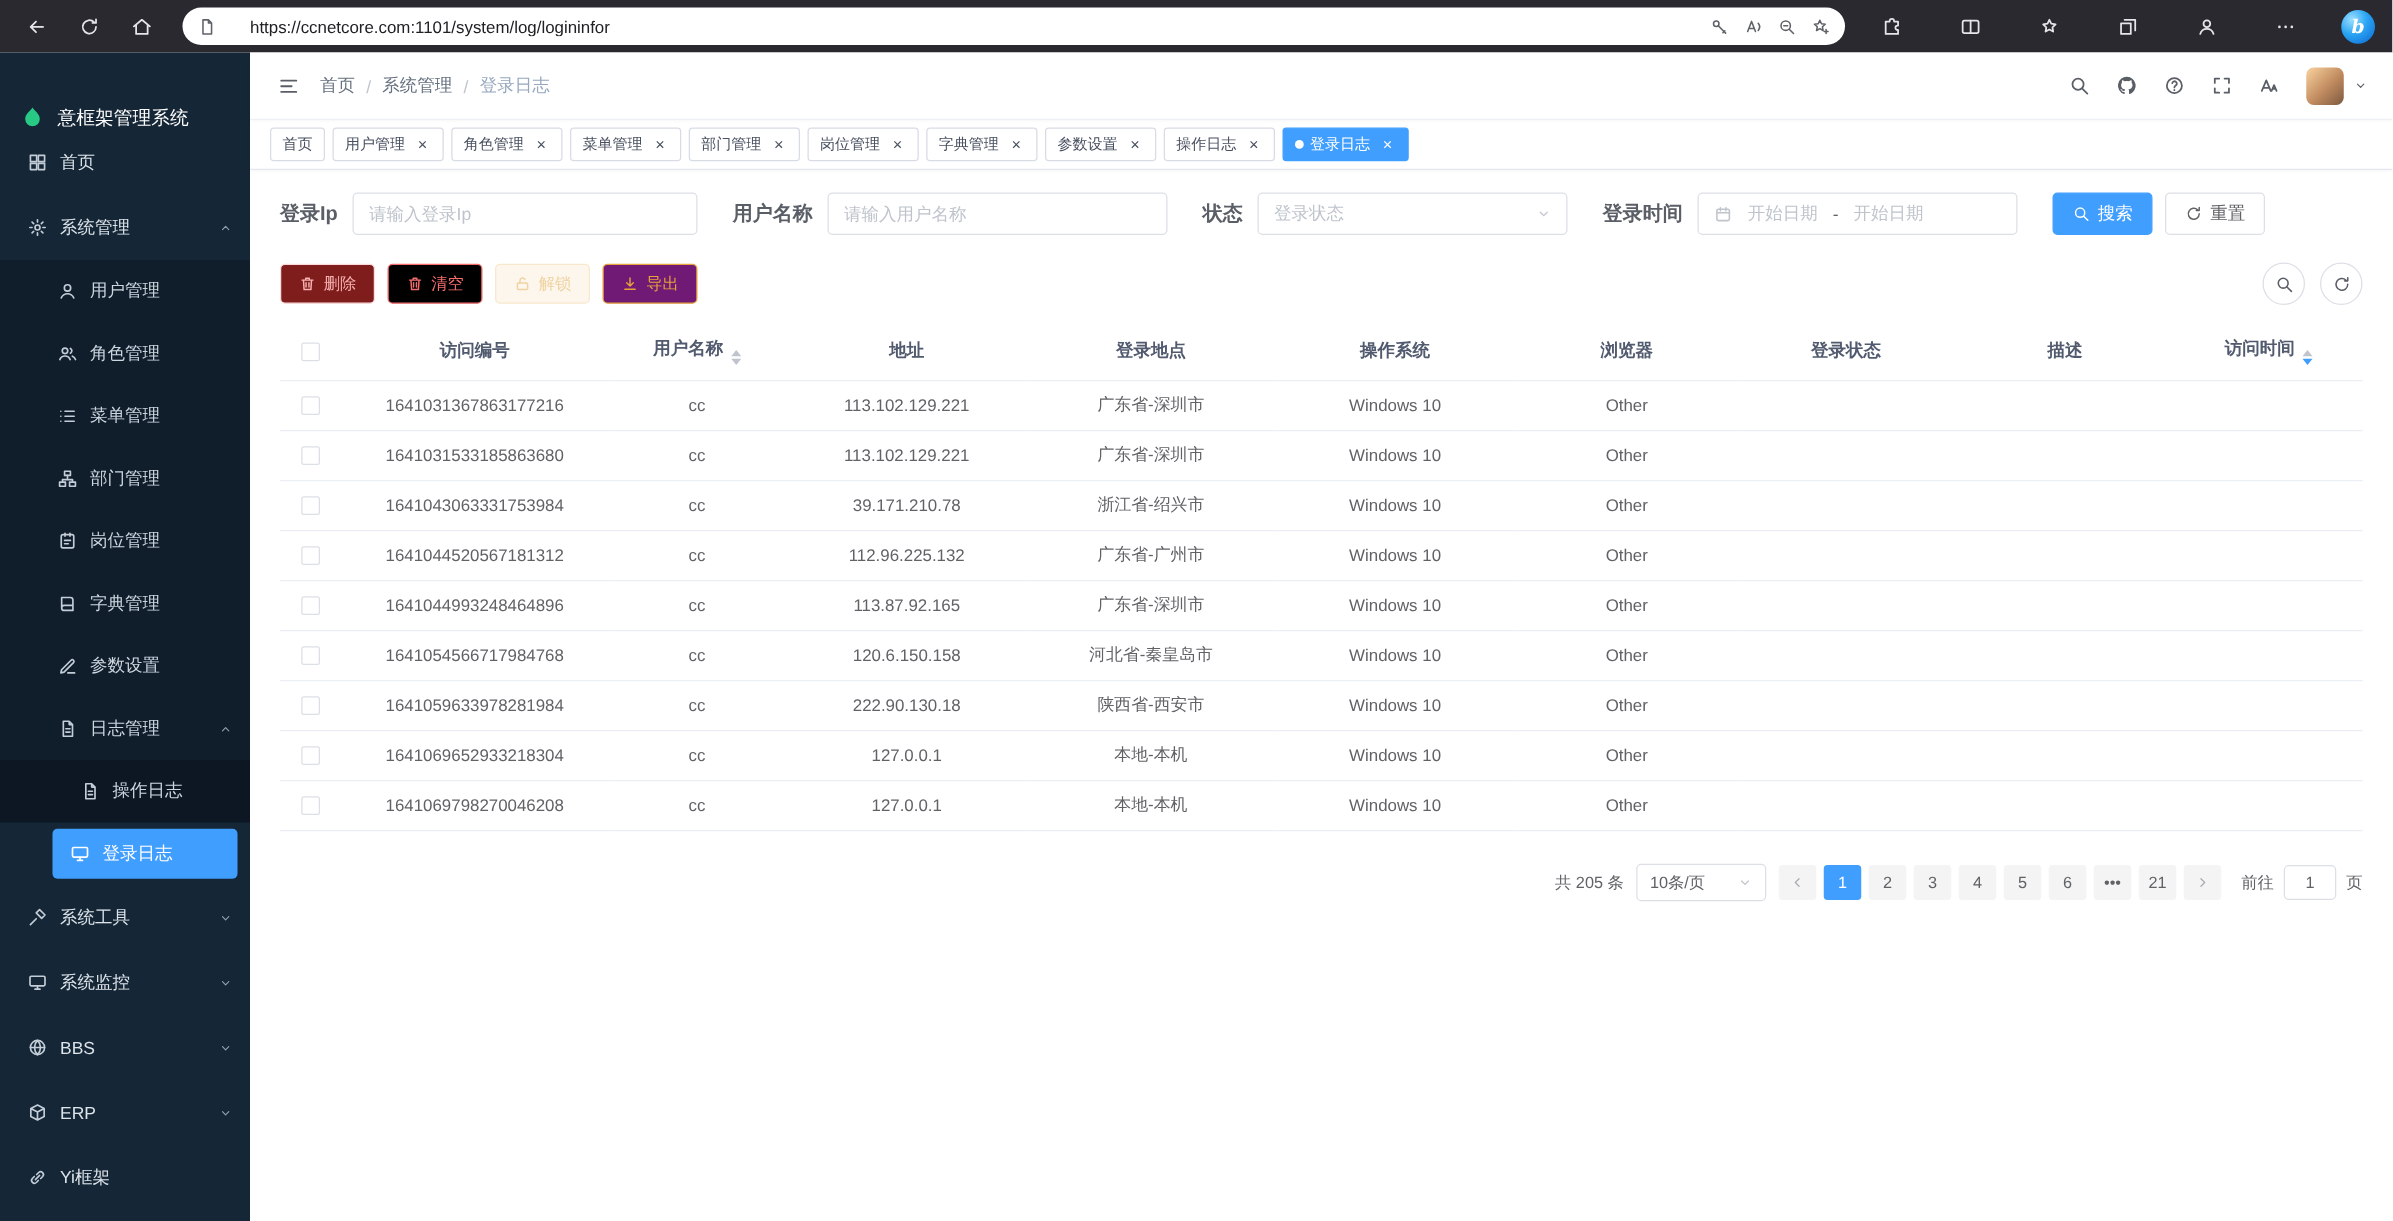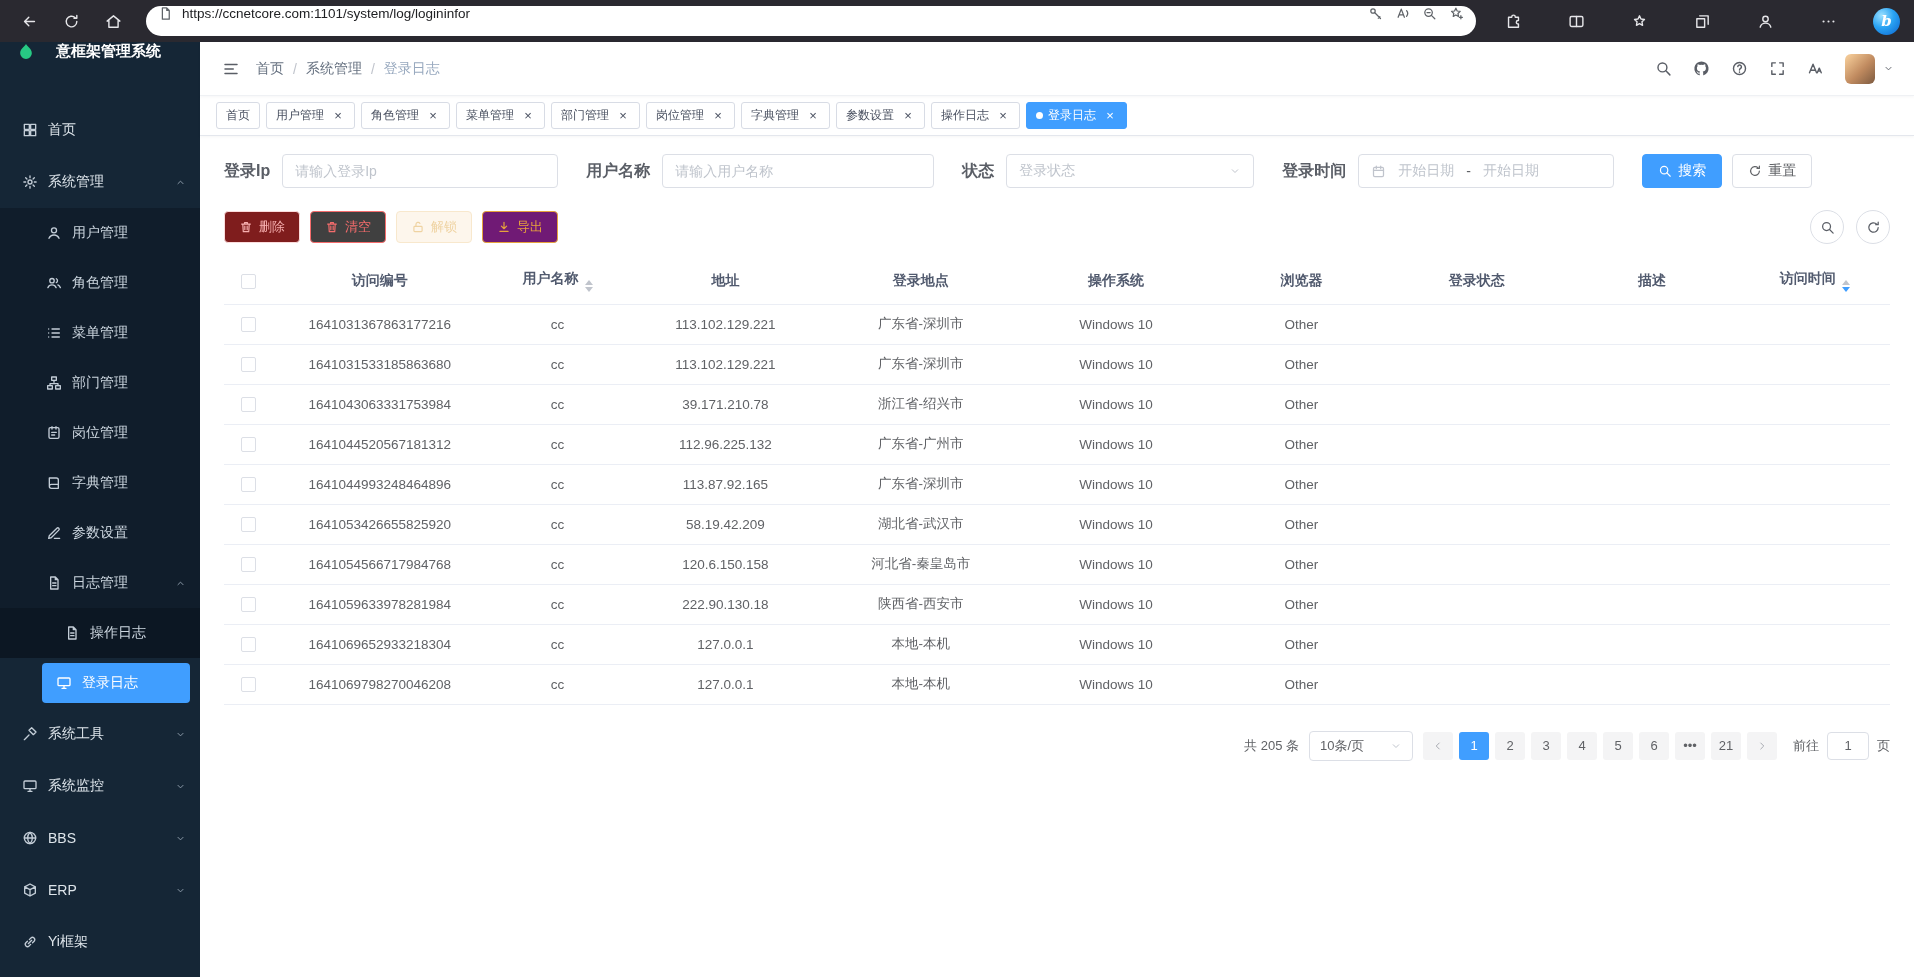--- a/index.html
+++ b/index.html
@@ -13,33 +13,33 @@
 *{box-sizing:border-box;margin:0;padding:0}
 html,body{width:1914px;height:977px;overflow:hidden;background:#fff;
   font-family:"Liberation Sans","DejaVu Sans",sans-serif;color:#606266}
 .icon{display:inline-flex;align-items:center;justify-content:center;line-height:0}
 .icon svg{width:1em;height:1em;display:block}
 
 
 .browser-bar{height:42px;background:#2a2930;display:flex;align-items:center;padding:0 8px 0 10px;color:#e6e6e9}
 .browser-nav{display:flex;align-items:center;gap:4px}
 .nav-btn{width:38px;height:34px;border-radius:6px;display:flex;align-items:center;justify-content:center;font-size:17px;cursor:pointer}
-.address-bar{width:1330px;height:30px;background:#ffffff;border-radius:15px;display:flex;align-items:flex-start;padding:0 12px;gap:9px;color:#5f6368;margin-left:14px}
+.address-bar{width:1330px;height:30px;background:#ffffff;border-radius:15px;display:flex;align-items:center;padding:0 12px;gap:27px;color:#5f6368;margin-left:14px}
 .address-bar .url{flex:1;font-size:13.5px;color:#202124;white-space:nowrap;overflow:hidden;cursor:text}
 .pill-icon{font-size:15px;color:#5f6368}
 .pill-btn{display:inline-flex;cursor:pointer}
 .browser-right{flex:1;display:flex;align-items:center;justify-content:space-between;padding:0 6px 0 18px}
 .bing-btn{width:27px;height:27px;border-radius:50%;flex:none;cursor:pointer;
   background:radial-gradient(circle at 32% 28%,#9be0ff,#2aa4f4 45%,#0b63ce);
   display:flex;align-items:center;justify-content:center;color:#fff;font-weight:bold;font-size:15px;font-style:italic;font-family:"DejaVu Serif",serif}
 
 
 .app{display:flex;height:935px}
 .sidebar{width:200px;flex:none;background:var(--sidebar);display:flex;flex-direction:column;overflow:hidden}
-.logo{height:62px;display:flex;align-items:flex-start;gap:20px;padding:0 16px;color:#fff;font-size:15px;font-weight:bold;white-space:nowrap}
+.logo{height:62px;display:flex;align-items:flex-end;gap:10px;padding:0 16px;color:#fff;font-size:15px;font-weight:normal;white-space:nowrap}
 .logo .icon{font-size:20px;color:#27c984}
 .menu{flex:1;overflow:hidden;font-size:14px}
 .menu-item{display:flex;align-items:center;gap:10px;position:relative;cursor:pointer;color:#dde4ea;white-space:nowrap}
 .menu-item > .icon{font-size:16px;color:#c3cdd7}
 .menu-item .chev{position:absolute;right:14px;font-size:11px;color:#93a1af}
 .lvl1{height:52px;padding:0 16px 0 22px}
 .lvl2{height:50px;padding:0 16px 0 46px;background:var(--sidebar-sub);color:#ccd6df}
 .lvl3{height:50px;padding:0 16px 0 64px;background:var(--sidebar-sub2);color:#ccd6df}
 .menu-item.active{background:var(--accent);border-radius:4px;margin:5px 10px 5px 42px;height:40px;padding:0 0 0 14px;color:#fff}
 .menu-item.active > .icon{color:#fff}
@@ -84,21 +84,21 @@
 .daterange .cal{font-size:15px;color:#c0c4cc}
 .daterange .dsep{color:#606266}
 .btn{height:34px;border-radius:4px;border:1px solid #dcdfe6;background:#fff;color:#606266;font-size:14px;display:inline-flex;align-items:center;gap:6px;padding:0 15px;cursor:pointer;white-space:nowrap}
 .btn .icon{font-size:14px}
 .btn-primary{background:var(--accent);border-color:var(--accent);color:#fff}
 .mr10{margin-right:10px}
 
 .toolbar{display:flex;align-items:center;gap:10px;margin-bottom:14px}
 .btn-sm{height:32px;font-size:13px;padding:0 14px}
 .btn-danger-disabled{background:#7f1d1d;border-color:#fbdcdc;color:#f8b0b0;cursor:not-allowed}
-.btn-danger-plain{background:#404040;border-color:var(--danger);color:var(--danger)}
+.btn-danger-plain{background:#000000;border-color:var(--danger);color:var(--danger)}
 .btn-warn-disabled{background:#fdf6ec;border-color:#f8e8cd;color:#efd3a2;cursor:not-allowed}
 .btn-warn-plain{background:#701a75;border-color:var(--warning);color:var(--warning)}
 .toolbar-right{margin-left:auto;display:flex;gap:12px}
 .circle-btn{width:34px;height:34px;border-radius:50%;border:1px solid #dcdfe6;background:#fff;color:#5a5e66;display:flex;align-items:center;justify-content:center;font-size:15px;cursor:pointer}
 
 
 table{width:100%;border-collapse:collapse;table-layout:fixed}
 th{font-size:14px;color:#515a6e;font-weight:bold;height:46px;border-bottom:1px solid #ebeef5;text-align:center;white-space:nowrap}
 td{font-size:13.5px;color:#606266;height:40px;border-bottom:1px solid #ebeef5;text-align:center;white-space:nowrap;overflow:hidden}
 .checkbox{width:15px;height:15px;border:1px solid #dcdfe6;border-radius:2px;display:inline-block;background:#fff;vertical-align:middle;cursor:pointer}
@@ -740,32 +740,20 @@
               <td>113.87.92.165</td>
               <td>广东省-深圳市</td>
               <td>Windows 10</td>
               <td>Other</td>
               <td></td>
               <td></td>
               <td></td>
             </tr>
             <tr>
               <td><span class="checkbox"></span></td>
-              <td>1641053426655825920</td>
-              <td>cc</td>
-              <td>58.19.42.209</td>
-              <td>湖北省-武汉市</td>
-              <td>Windows 10</td>
-              <td>Other</td>
-              <td></td>
-              <td></td>
-              <td></td>
-            </tr>
-            <tr>
-              <td><span class="checkbox"></span></td>
               <td>1641054566717984768</td>
               <td>cc</td>
               <td>120.6.150.158</td>
               <td>河北省-秦皇岛市</td>
               <td>Windows 10</td>
               <td>Other</td>
               <td></td>
               <td></td>
               <td></td>
             </tr>

